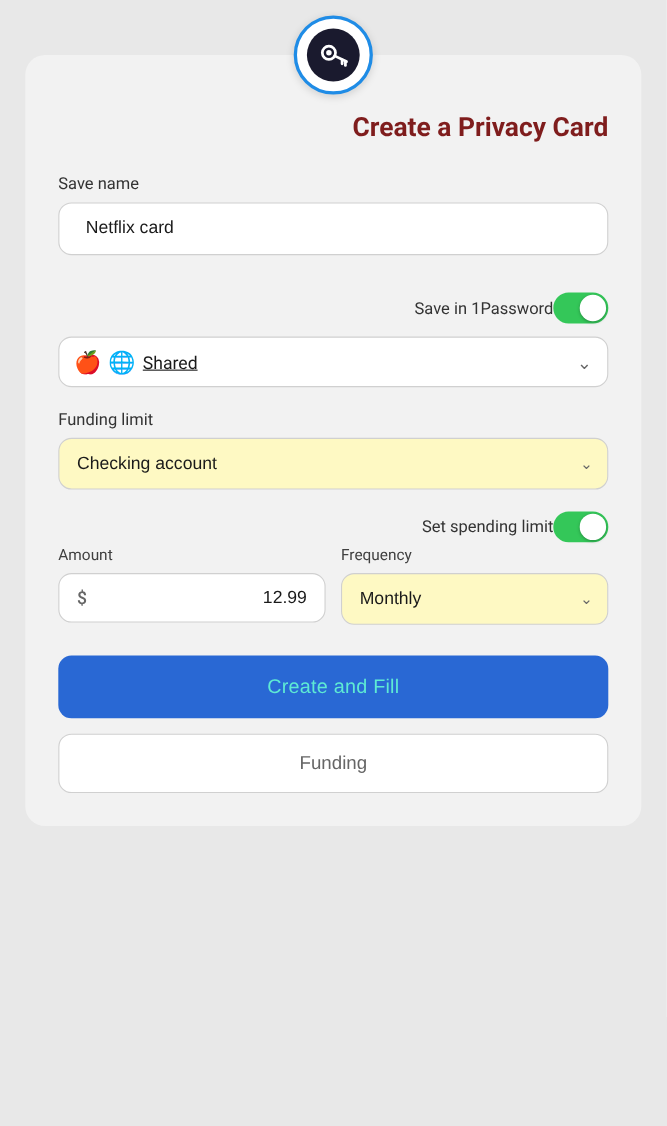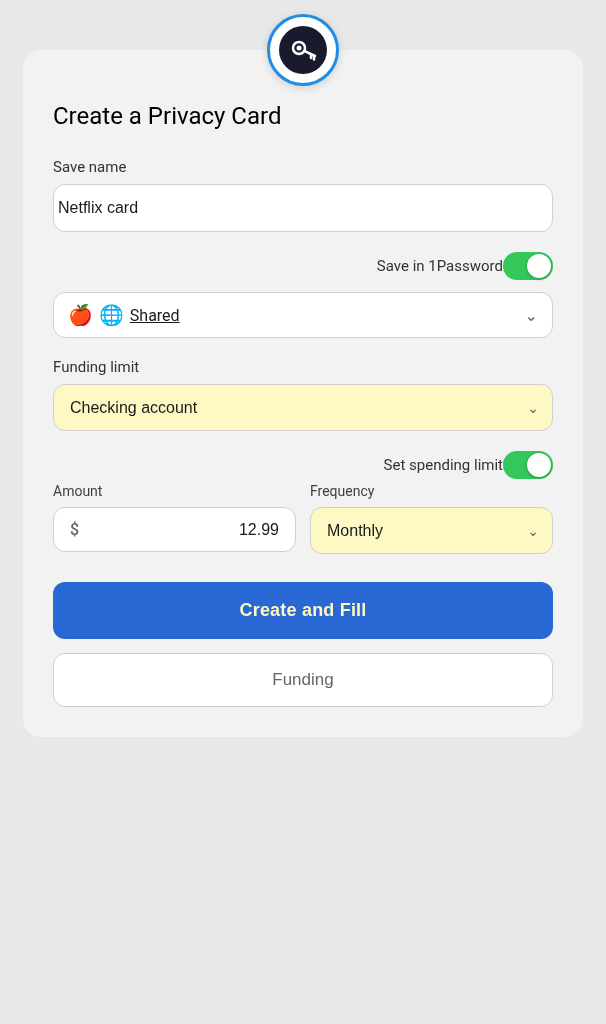--- a/index.html
+++ b/index.html
@@ -51,50 +51,50 @@
       width: 48px;
       height: 48px;
       border-radius: 50%;
       background: #1a1a2e;
       display: flex;
       align-items: center;
       justify-content: center;
     }
 
     .page-title {
-      text-align: left;
+      text-align: right;
       font-size: 24px;
-      font-weight: 400;
-      color: #000000;
+      font-weight: 700;
+      color: #7f1d1d;
       margin-bottom: 28px;
       padding: 0 30px;
     }
 
     .form-body {
       padding: 0 30px;
     }
 
     .field-label {
       font-size: 15px;
       color: #333;
       font-weight: 400;
       margin-bottom: 8px;
       display: block;
     }
 
     .text-input {
       width: 100%;
-      padding: 14px 4px;
+      padding: 14px 24px;
       border: 1.5px solid #d0d0d0;
       border-radius: 12px;
       background: white;
       font-size: 16px;
       color: #1a1a1a;
       outline: none;
-      margin-bottom: 20px;
+      margin-bottom: 34px;
     }
 
     .toggle-row {
       display: flex;
       align-items: center;
       justify-content: flex-end;
       margin-bottom: 12px;
     }
 
     .toggle-label {
@@ -231,25 +231,25 @@
       color: #404040;
       margin-bottom: 8px;
       display: block;
       font-weight: 400;
     }
 
     .create-btn {
       width: 100%;
       padding: 18px;
       background: #2968d4;
-      color: #fef9c3;
+      color: #5eead4;
       border: none;
       border-radius: 12px;
       font-size: 18px;
-      font-weight: 700;
+      font-weight: 400;
       cursor: pointer;
       margin-bottom: 14px;
       letter-spacing: 0.2px;
     }
 
     .cancel-btn {
       width: 100%;
       padding: 16px;
       background: white;
       color: #666;

